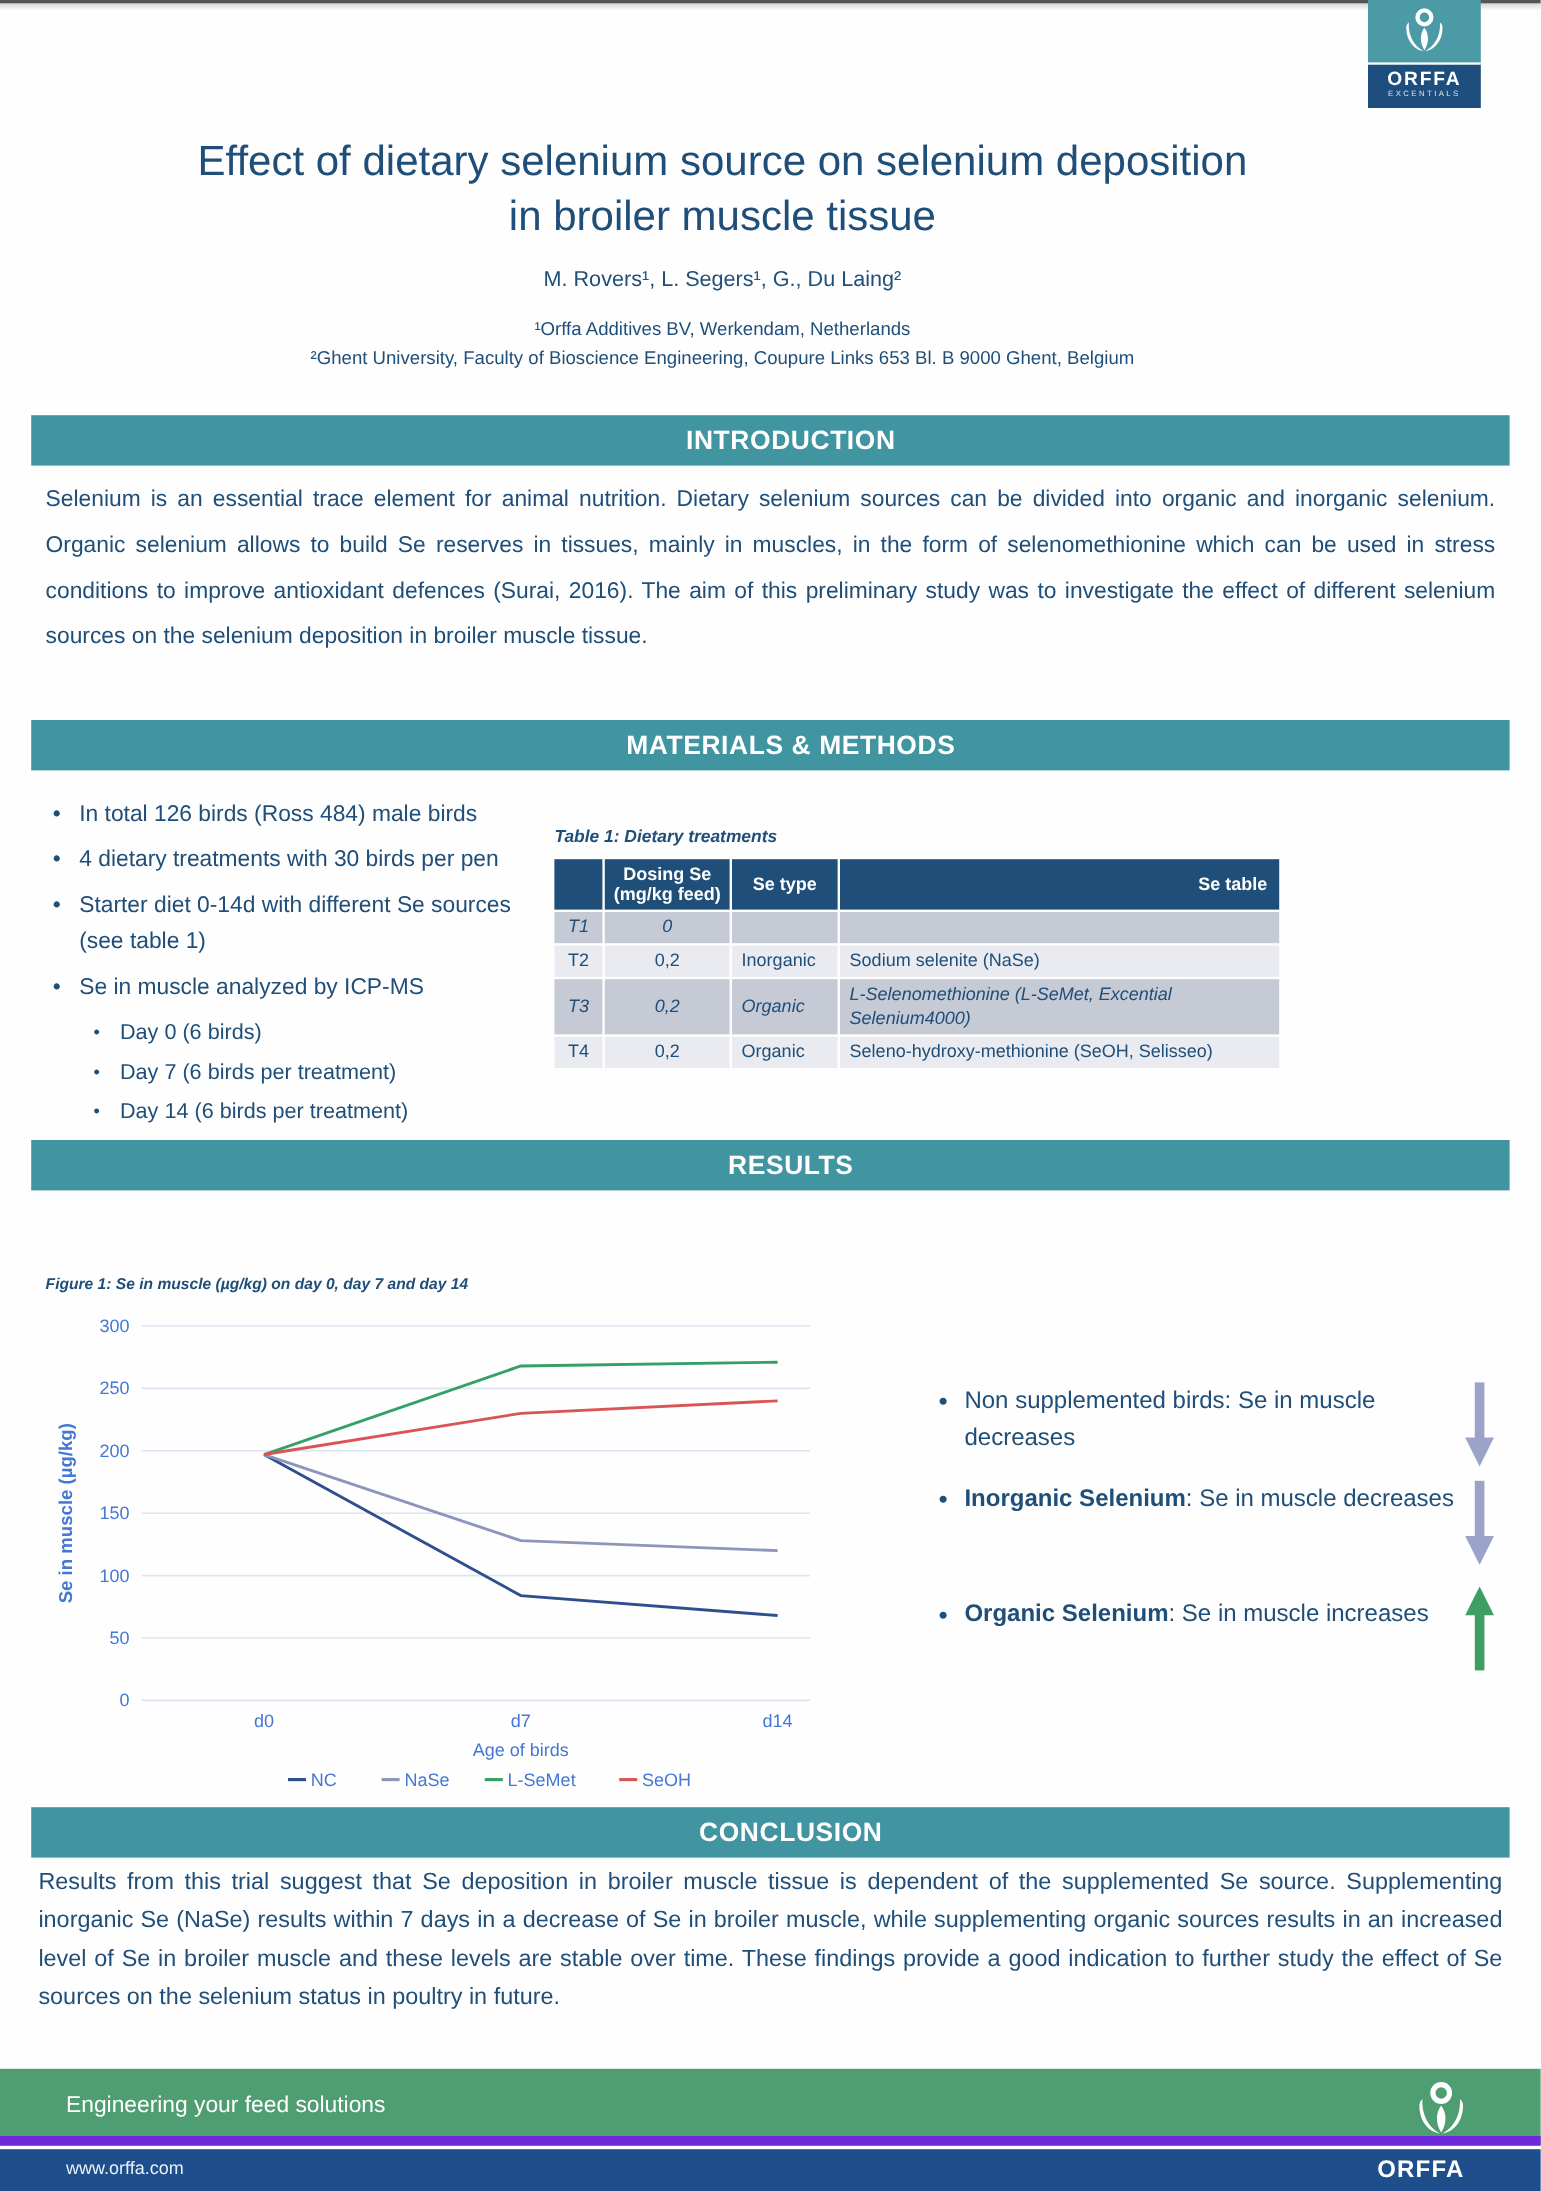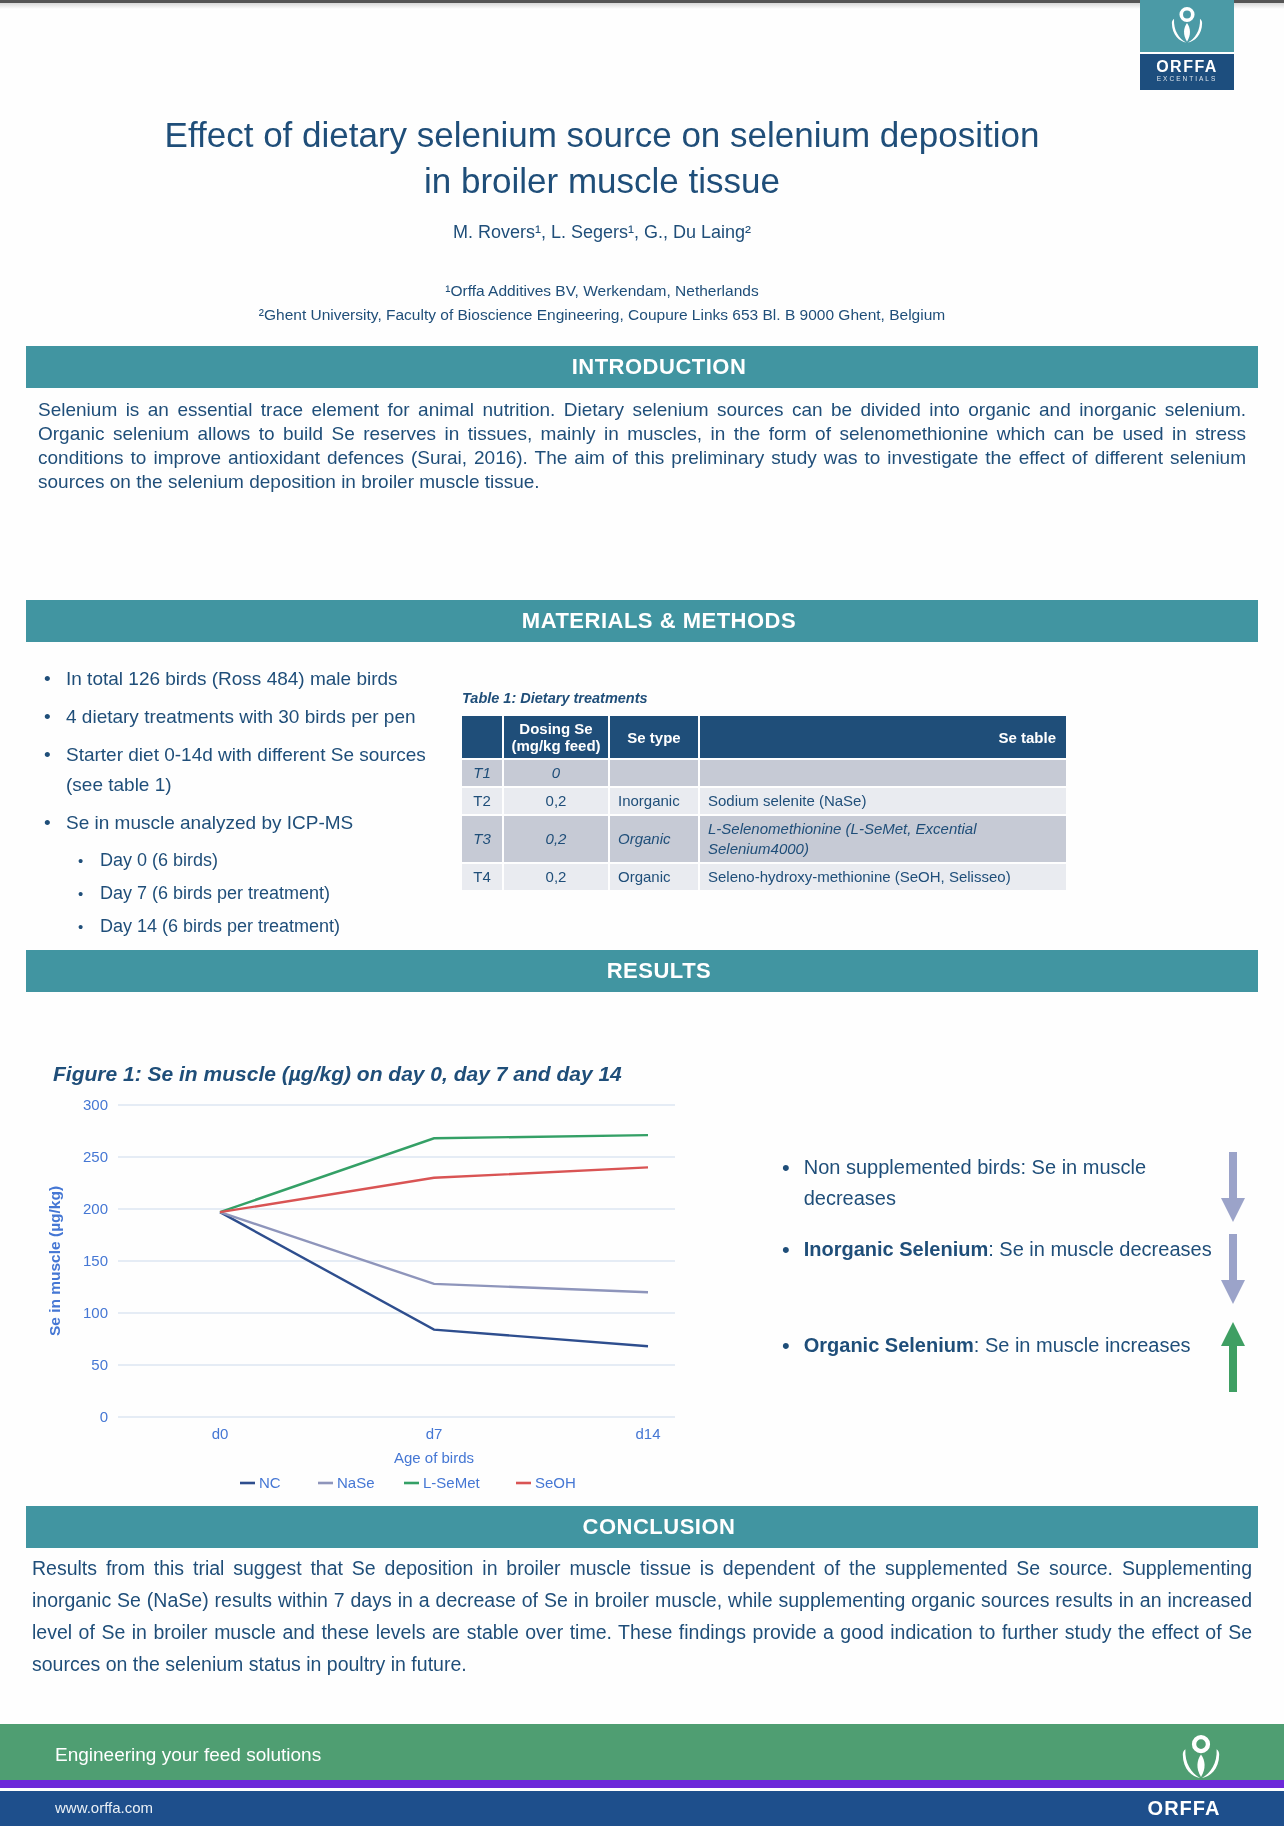--- a/index.html
+++ b/index.html
@@ -14,30 +14,30 @@
   .hlogo { position:absolute; left:1140px; top:0; width:94px; }
   .hlogo .teal { height:54px; background:var(--logo_teal); display:flex; align-items:center; justify-content:center; border-bottom:2px solid #fff; }
   .hlogo .navy { height:36px; background:var(--logo_navy); text-align:center; padding-top:4px; }
   .hlogo .brand { color:#fff; font-weight:bold; font-size:16px; letter-spacing:1.5px; line-height:17px; }
   .hlogo .sub   { color:rgba(255,255,255,.85); font-size:6.5px; letter-spacing:2px; }
 
   .title   { position:absolute; top:112px; left:160px; width:884px; text-align:center;
              font-size:35px; line-height:46px; color:var(--text_blue); font-weight:400; }
   .authors { position:absolute; top:222px; left:0; width:1204px; text-align:center;
              font-size:18px; color:var(--text_blue); }
-  .affil   { position:absolute; left:0; width:1204px; text-align:center; font-size:15.5px; color:var(--text_blue);margin-top:16px; }
+  .affil   { position:absolute; left:0; width:1204px; text-align:center; font-size:15.5px; color:var(--text_blue); }
   .affil1  { top:266px; } .affil2  { top:290px; }
 
   .band { position:absolute; left:26px; right:26px; height:42px; background:var(--band_teal);
           color:#fff; font-weight:bold; font-size:22px; display:flex; align-items:center;
           justify-content:center; letter-spacing:.5px;padding-left:34px; }
   .band-intro{ top:346px; } .band-mm{ top:600px; } .band-results{ top:950px; } .band-conclusion{ top:1506px; }
 
   .paragraph { position:absolute; color:var(--text_blue); text-align:justify; }
-  .intro-body { top:398px; left:38px; width:1208px; font-size:19px; line-height:24px; }
+  .intro-body { top:398px; left:38px; width:1208px; font-size:19px; line-height:38px; }
   .conclusion-body { top:1552px; left:32px; width:1220px; font-size:19.5px; line-height:32px; }
 
   
   .methods { position:absolute; top:664px; left:38px; width:424px; list-style:none; }
   .methods li { color:var(--text_blue); position:relative; }
   .methods li.lvl1 { font-size:19px; line-height:30px; margin-bottom:8px; padding-left:28px; }
   .methods li.lvl2 { font-size:18px; line-height:29px; margin-bottom:4px; padding-left:28px; margin-left:34px; }
   .methods li::before { content:"•"; position:absolute; left:6px; color:var(--text_blue); }
   .methods li.lvl2::before { font-size:15px; }
 
@@ -45,22 +45,22 @@
                    color:var(--text_blue); font-weight:bold; }
   .ttable { position:absolute; top:714px; left:460px; width:608px; border-collapse:separate; border-spacing:2px; }
   .ttable th { background:var(--table_header_bg); color:#fff; font-weight:bold; font-size:15px;
                padding:4px 6px; line-height:17px; text-align:center; vertical-align:middle; }
   .ttable th:nth-child(1){ width:40px; } .ttable th:nth-child(2){ width:104px; }
   .ttable th:nth-child(3){ width:88px; } .ttable th:nth-child(4){ text-align:right; padding-right:10px; }
   .ttable td { font-size:15px; color:var(--text_blue); padding:3px 8px; line-height:20px; }
   .ttable td:nth-child(1), .ttable td:nth-child(2){ text-align:center; }
   .ttable tr.dark td { background:var(--row_dark);font-style:italic; } .ttable tr.light td { background:var(--row_light); }
 
-  .fig-caption { position:absolute; top:1062px; left:38px; font-size:21px; font-style:italic;
-                 color:var(--text_blue); font-weight:bold;margin-left:15px; }
+  .fig-caption { position:absolute; top:1062px; left:38px; font-size:13px; font-style:italic;
+                 color:var(--text_blue); font-weight:bold; }
   .chart { position:absolute; top:1090px; left:30px; }
   .tick { fill:var(--tick_blue); font-size:15px; font-family:"Liberation Sans", sans-serif; }
   .ylab { font-size:15.5px; font-weight:bold; }
 
   
   .finding { position:absolute; left:782px; width:430px; display:flex; }
   .f0{ top:1152px; } .f1{ top:1234px; } .f2{ top:1330px; }
   .fdot { color:var(--text_blue); font-size:22px; margin-right:14px; line-height:31px; }
   .finding p { font-size:20px; line-height:31px; color:var(--text_blue); }
   .finding b { font-weight:bold; }

